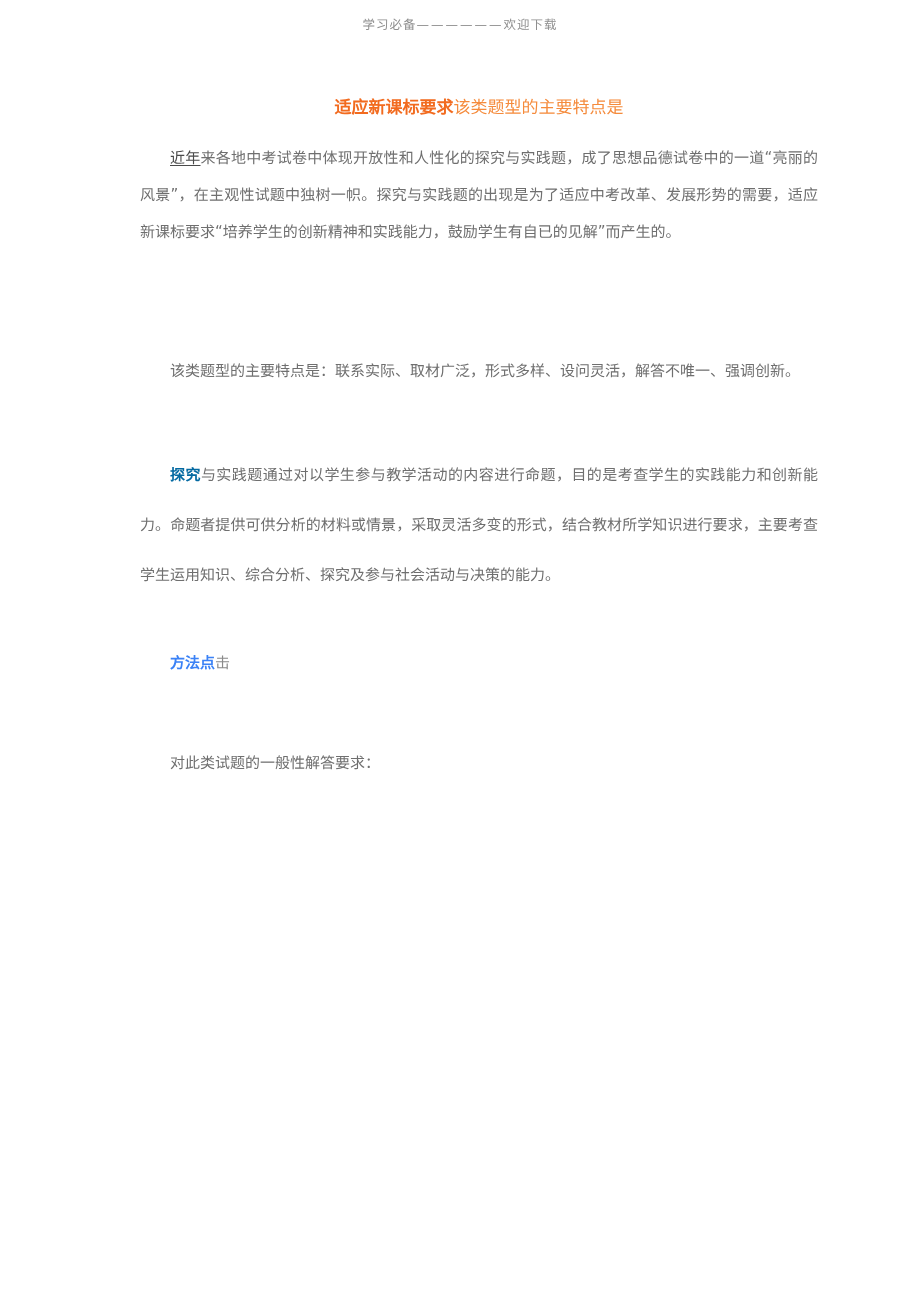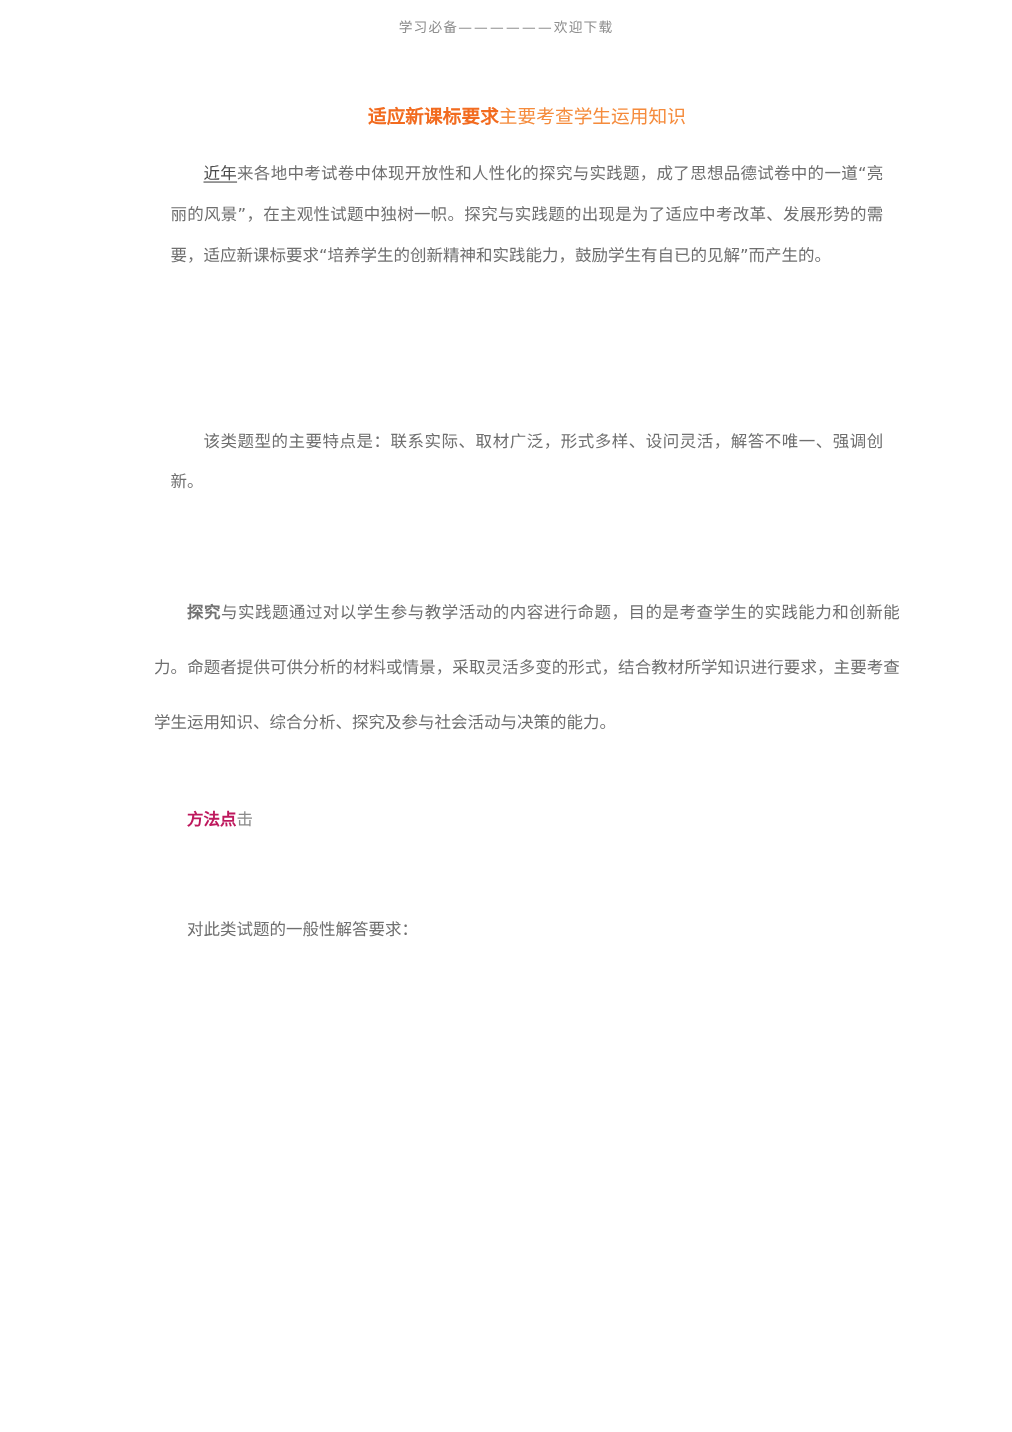--- a/index.html
+++ b/index.html
@@ -52,53 +52,53 @@
   .doc-title .title-strong {
     font-weight: bold;
     color: #F26B1F;
   }
   .doc-title .title-rest {
     font-weight: normal;
     color: #F58B3C;
   }
 
   p.para {
-    margin: 15px;
+    margin: 0;
     font-size: 15px;
     line-height: 37px;
     color: #6f6f6f;
     text-align: justify;
     text-justify: inter-ideograph;
   }
   p.para.indent {
     text-indent: 2em;
   }
   .gap-md { height: 34px; }
   .gap-lg { height: 48px; }
   .gap-xl { height: 60px; }
 
   .u-line {
     text-decoration: underline;
     text-underline-offset: 2px;
     color: #4a4a4a;
   }
   .semi-bold {
     font-weight: bold;
-    color: #737373;
+    color: #0369a1;
   }
 
   .section-head {
     margin: 0;
     font-size: 15px;
     line-height: 30px;
     text-indent: 2em;
   }
   .section-head .sh-strong {
     font-weight: bold;
-    color: #be185d;
+    color: #3b82f6;
   }
   .section-head .sh-rest {
     font-weight: normal;
     color: #8a8a8a;
   }
 
   p.loose {
     margin: 0;
     font-size: 15px;
     line-height: 50px;
@@ -111,21 +111,21 @@
 </head>
 <body>
 
 <div class="page-header">
   <span>学习必备</span><span class="hdr-dash">——————</span><span>欢迎下载</span>
 </div>
 
 <div class="doc">
 
   <h1 class="doc-title">
-    <span class="title-strong">适应新课标要求</span><span class="title-rest">主要考查学生运用知识</span>
+    <span class="title-strong">适应新课标要求</span><span class="title-rest">该类题型的主要特点是</span>
   </h1>
 
   <p class="para indent">
     <span class="u-line">近年</span><span>来各地中考试卷中体现开放性和人性化的探究与实践题，成了思想品德试卷中的一道“亮丽的风景”，在主观性试题中独树一帜。探究与实践题的出现是为了适应中考改革、发展形势的需要，适应新课标要求“培养学生的创新精神和实践能力，鼓励学生有自已的见解”而产生的。</span>
   </p>
 
   <div class="gap-md"></div>
 
 
   <div class="gap-md"></div>

